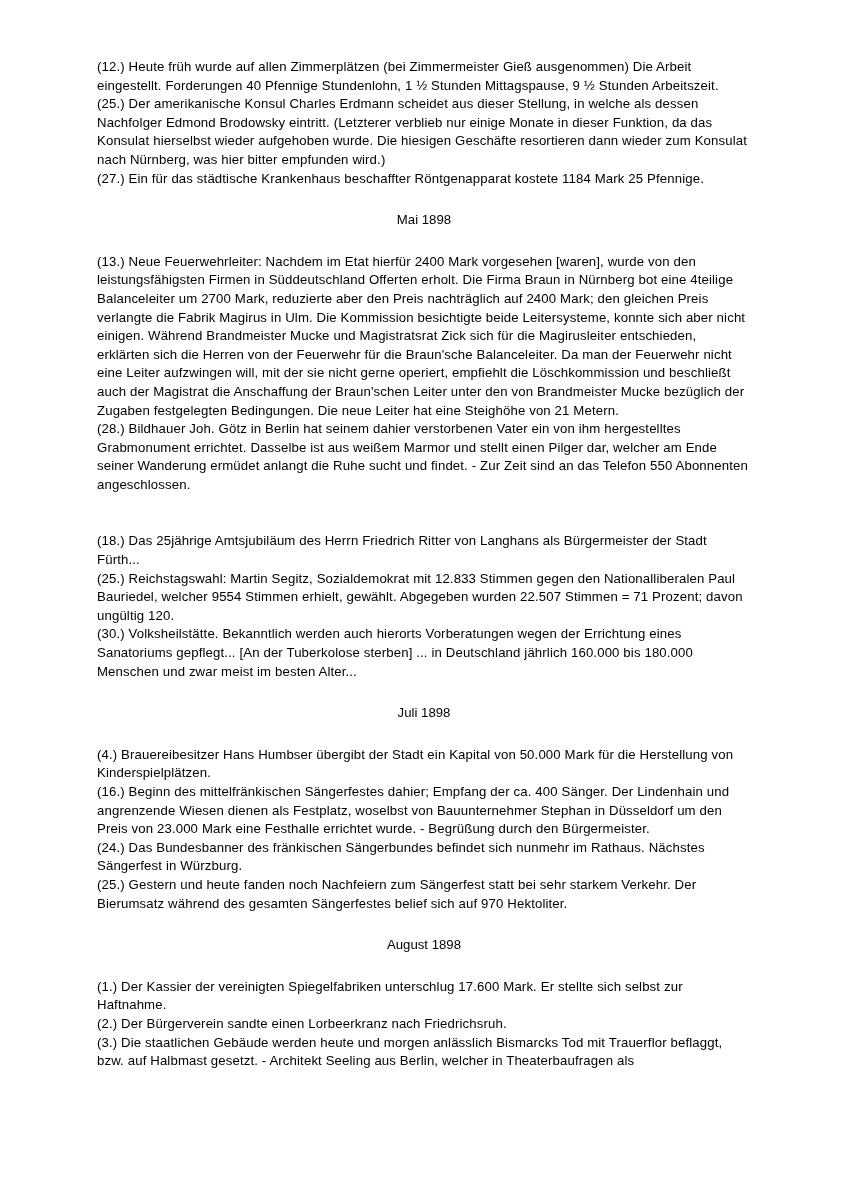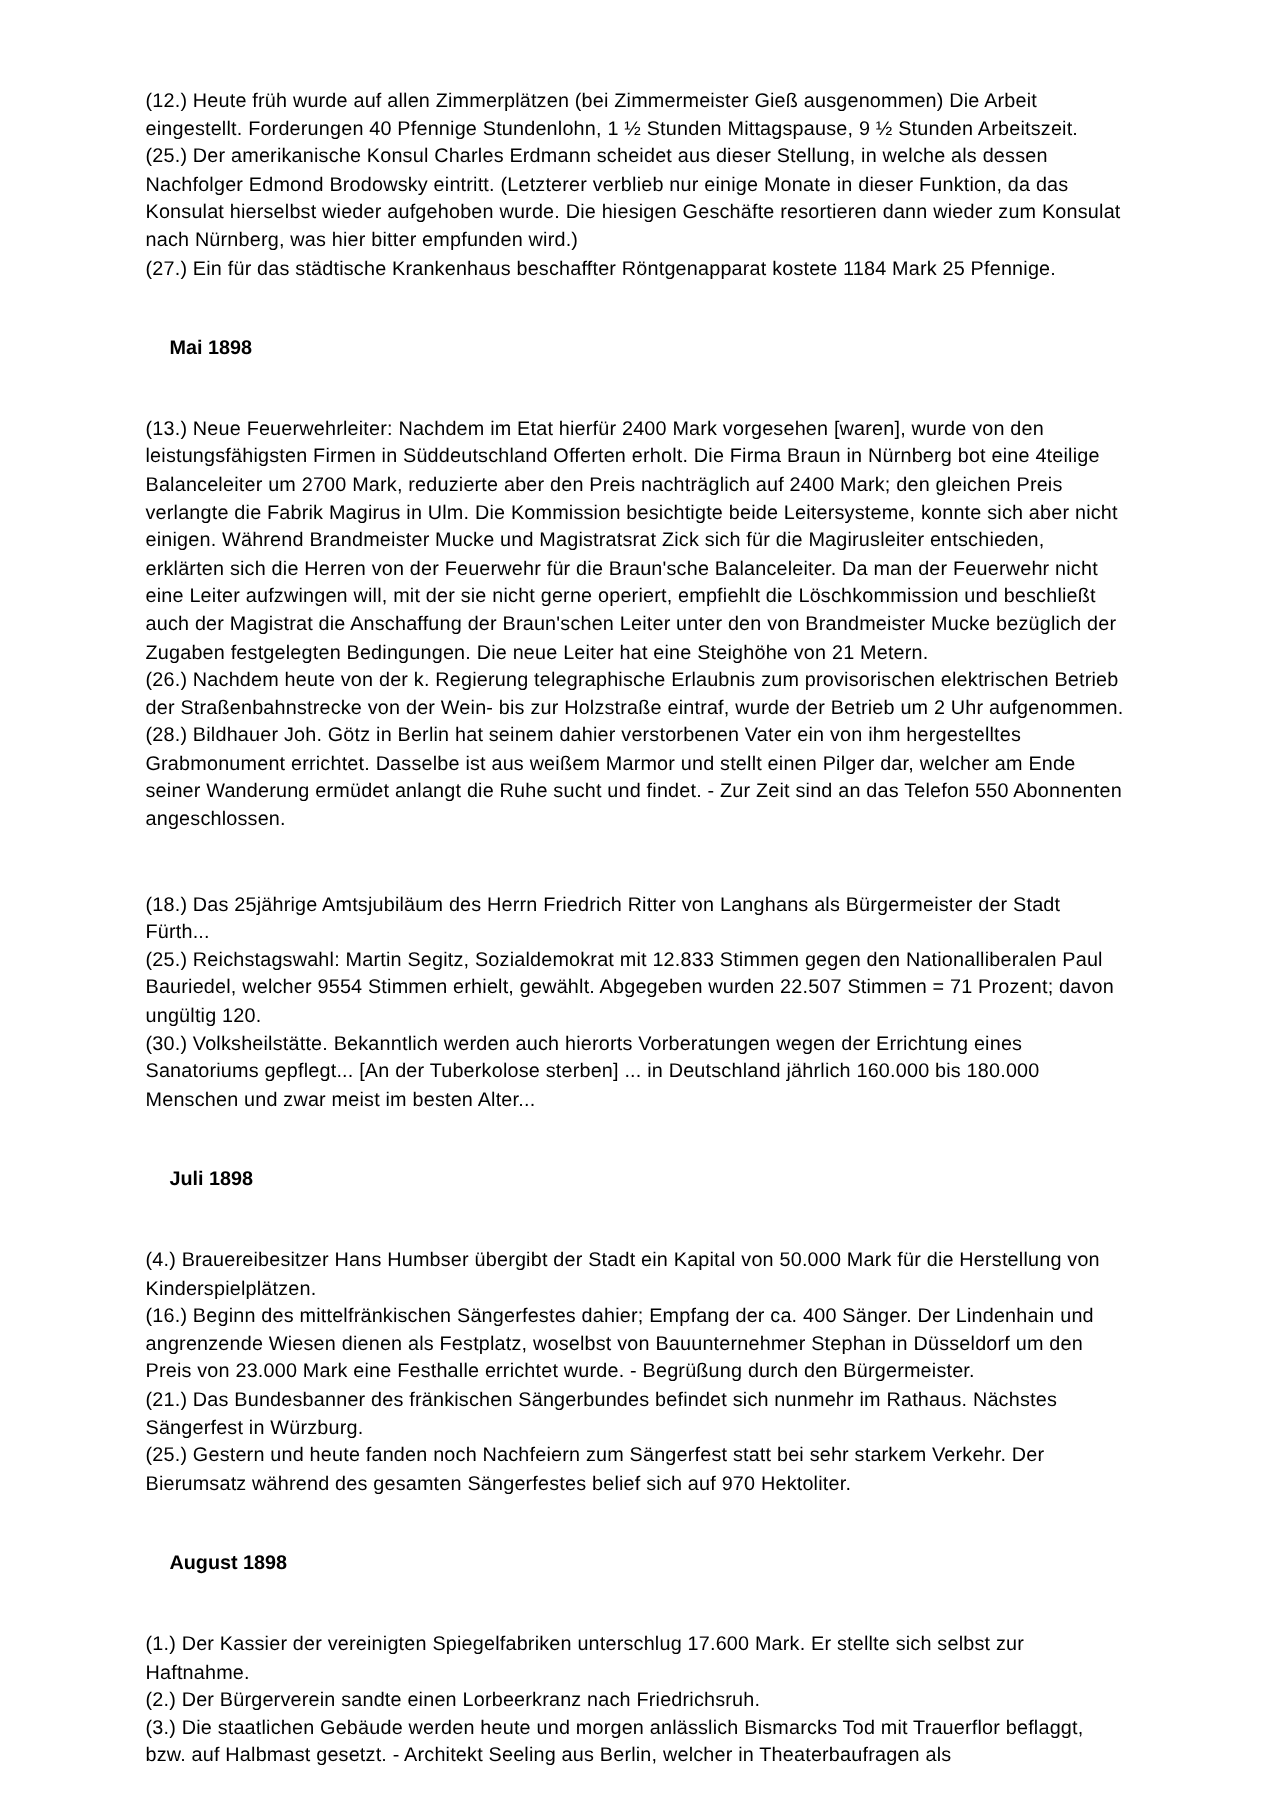--- a/index.html
+++ b/index.html
@@ -28,22 +28,23 @@
     text-align: left;
     margin: 0;
     letter-spacing: 0.01em;
   }
   .block {
     margin-bottom: 0;
   }
   .heading {
     font-size: 13.2px;
     line-height: 18.6px;
-    font-weight: bold;
-    margin: 16px;
+    font-weight: normal;
+    margin: 4px;
+    text-align: center;
   }
   .gap-before-heading {
     height: 19px;
   }
   .gap-after-heading {
     height: 19px;
   }
   .footer {
     position: absolute;
     left: 0;
@@ -66,41 +67,40 @@
       <p class="para">(25.) Der amerikanische Konsul Charles Erdmann scheidet aus dieser Stellung, in welche als dessen Nachfolger Edmond Brodowsky eintritt. (Letzterer verblieb nur einige Monate in dieser Funktion, da das Konsulat hierselbst wieder aufgehoben wurde. Die hiesigen Geschäfte resortieren dann wieder zum Konsulat nach Nürnberg, was hier bitter empfunden wird.)</p>
       <p class="para">(27.) Ein für das städtische Krankenhaus beschaffter Röntgenapparat kostete 1184 Mark 25 Pfennige.</p>
     </div>
 
     <div class="gap-before-heading"></div>
     <p class="heading">Mai 1898</p>
     <div class="gap-after-heading"></div>
 
     <div class="block">
       <p class="para">(13.) Neue Feuerwehrleiter: Nachdem im Etat hierfür 2400 Mark vorgesehen [waren], wurde von den leistungsfähigsten Firmen in Süddeutschland Offerten erholt. Die Firma Braun in Nürnberg bot eine 4teilige Balanceleiter um 2700 Mark, reduzierte aber den Preis nachträglich auf 2400 Mark; den gleichen Preis verlangte die Fabrik Magirus in Ulm. Die Kommission besichtigte beide Leitersysteme, konnte sich aber nicht einigen. Während Brandmeister Mucke und Magistratsrat Zick sich für die Magirusleiter entschieden, erklärten sich die Herren von der Feuerwehr für die Braun'sche Balanceleiter. Da man der Feuerwehr nicht eine Leiter aufzwingen will, mit der sie nicht gerne operiert, empfiehlt die Löschkommission und beschließt auch der Magistrat die Anschaffung der Braun'schen Leiter unter den von Brandmeister Mucke bezüglich der Zugaben festgelegten Bedingungen. Die neue Leiter hat eine Steighöhe von 21 Metern.</p>
-      <p class="para">(26.) Nachdem heute von der k. Regierung telegraphische Erlaubnis zum provisorischen elektrischen Betrieb der Straßenbahnstrecke von der Wein- bis zur Holzstraße eintraf, wurde der Betrieb um 2 Uhr aufgenommen.</p>
       <p class="para">(28.) Bildhauer Joh. Götz in Berlin hat seinem dahier verstorbenen Vater ein von ihm hergestelltes Grabmonument errichtet. Dasselbe ist aus weißem Marmor und stellt einen Pilger dar, welcher am Ende seiner Wanderung ermüdet anlangt die Ruhe sucht und findet. - Zur Zeit sind an das Telefon 550 Abonnenten angeschlossen.</p>
     </div>
 
     <div class="gap-before-heading"></div>
     <div class="gap-after-heading"></div>
 
     <div class="block">
       <p class="para">(18.) Das 25jährige Amtsjubiläum des Herrn Friedrich Ritter von Langhans als Bürgermeister der Stadt Fürth...</p>
       <p class="para">(25.) Reichstagswahl: Martin Segitz, Sozialdemokrat mit 12.833 Stimmen gegen den Nationalliberalen Paul Bauriedel, welcher 9554 Stimmen erhielt, gewählt. Abgegeben wurden 22.507 Stimmen = 71 Prozent; davon ungültig 120.</p>
       <p class="para">(30.) Volksheilstätte. Bekanntlich werden auch hierorts Vorberatungen wegen der Errichtung eines Sanatoriums gepflegt... [An der Tuberkolose sterben] ... in Deutschland jährlich 160.000 bis 180.000 Menschen und zwar meist im besten Alter...</p>
     </div>
 
     <div class="gap-before-heading"></div>
     <p class="heading">Juli 1898</p>
     <div class="gap-after-heading"></div>
 
     <div class="block">
       <p class="para">(4.) Brauereibesitzer Hans Humbser übergibt der Stadt ein Kapital von 50.000 Mark für die Herstellung von Kinderspielplätzen.</p>
       <p class="para">(16.) Beginn des mittelfränkischen Sängerfestes dahier; Empfang der ca. 400 Sänger. Der Lindenhain und angrenzende Wiesen dienen als Festplatz, woselbst von Bauunternehmer Stephan in Düsseldorf um den Preis von 23.000 Mark eine Festhalle errichtet wurde. - Begrüßung durch den Bürgermeister.</p>
-      <p class="para">(21.) Das Bundesbanner des fränkischen Sängerbundes befindet sich nunmehr im Rathaus. Nächstes Sängerfest in Würzburg.</p>
+      <p class="para">(24.) Das Bundesbanner des fränkischen Sängerbundes befindet sich nunmehr im Rathaus. Nächstes Sängerfest in Würzburg.</p>
       <p class="para">(25.) Gestern und heute fanden noch Nachfeiern zum Sängerfest statt bei sehr starkem Verkehr. Der Bierumsatz während des gesamten Sängerfestes belief sich auf 970 Hektoliter.</p>
     </div>
 
     <div class="gap-before-heading"></div>
     <p class="heading">August 1898</p>
     <div class="gap-after-heading"></div>
 
     <div class="block">
       <p class="para">(1.) Der Kassier der vereinigten Spiegelfabriken unterschlug 17.600 Mark. Er stellte sich selbst zur Haftnahme.</p>
       <p class="para">(2.) Der Bürgerverein sandte einen Lorbeerkranz nach Friedrichsruh.</p>

